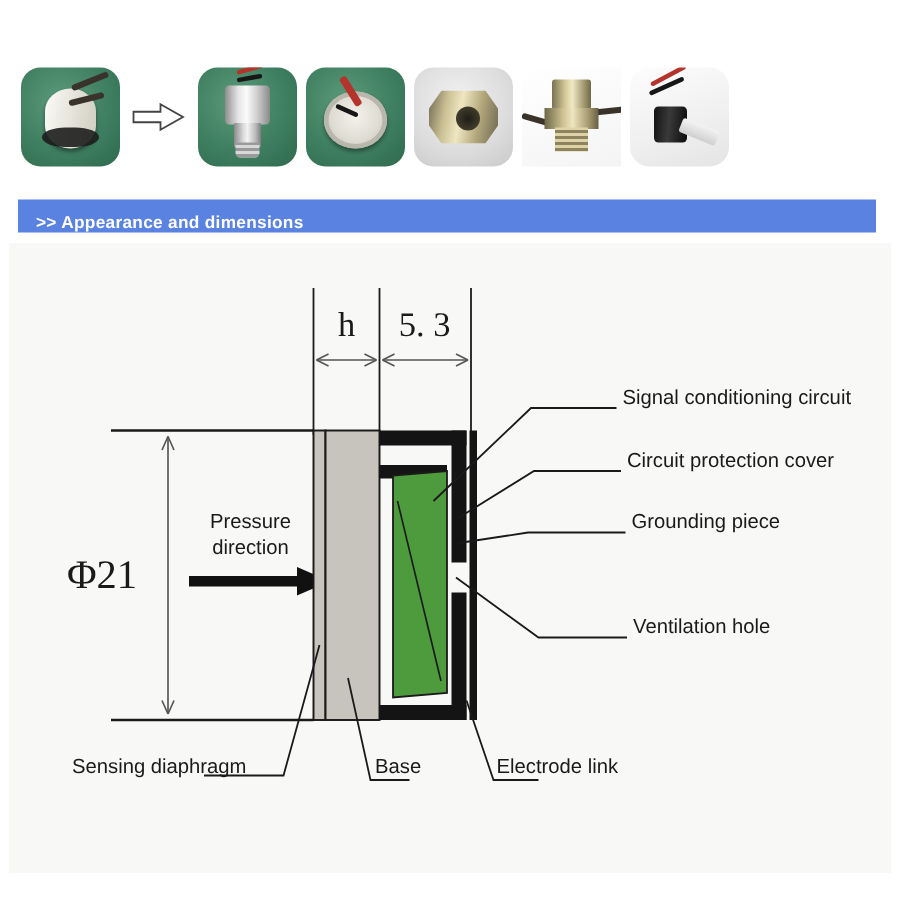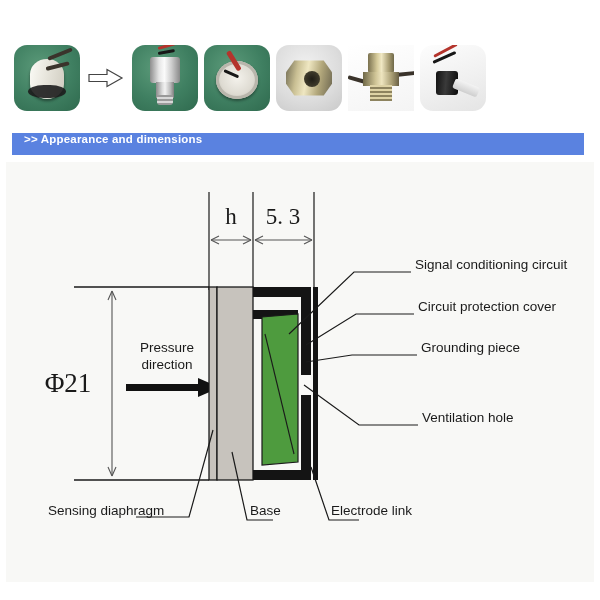--- a/index.html
+++ b/index.html
@@ -149,21 +149,21 @@
 
   
   .section-header {
     position: absolute;
     left: 12px;
     top: 133px;
     width: 572px;
     height: 22px;
     background: #5a82e0;
     display: flex;
-    align-items: flex-start;
+    align-items: flex-end;
     box-sizing: border-box;
     padding-left: 12px;
   }
   .section-header-text {
     color: #ffffff;
     font-size: 11.5px;
     font-weight: bold;
     letter-spacing: .2px;
     white-space: nowrap;
   }

